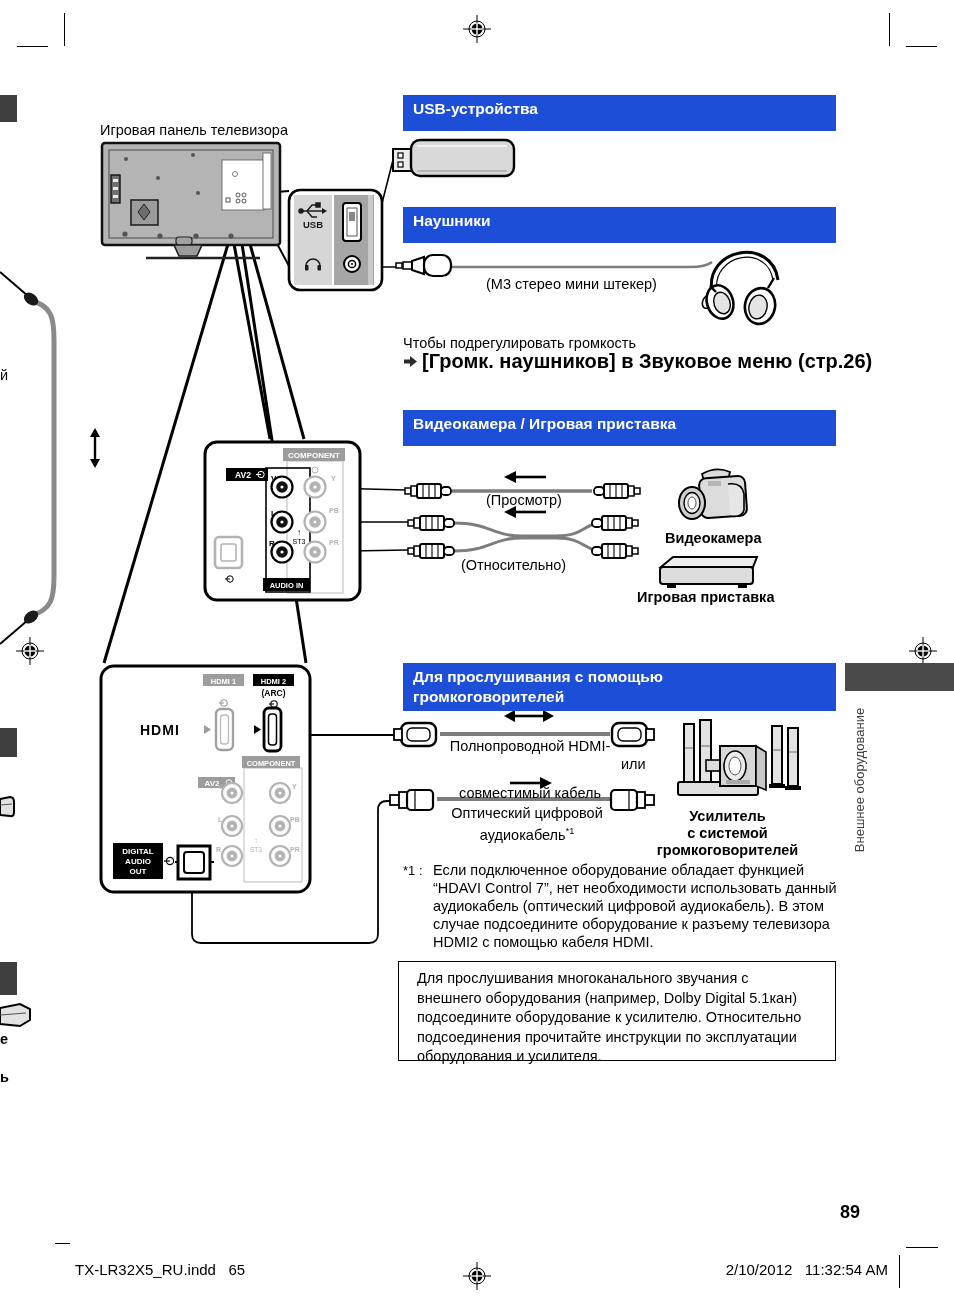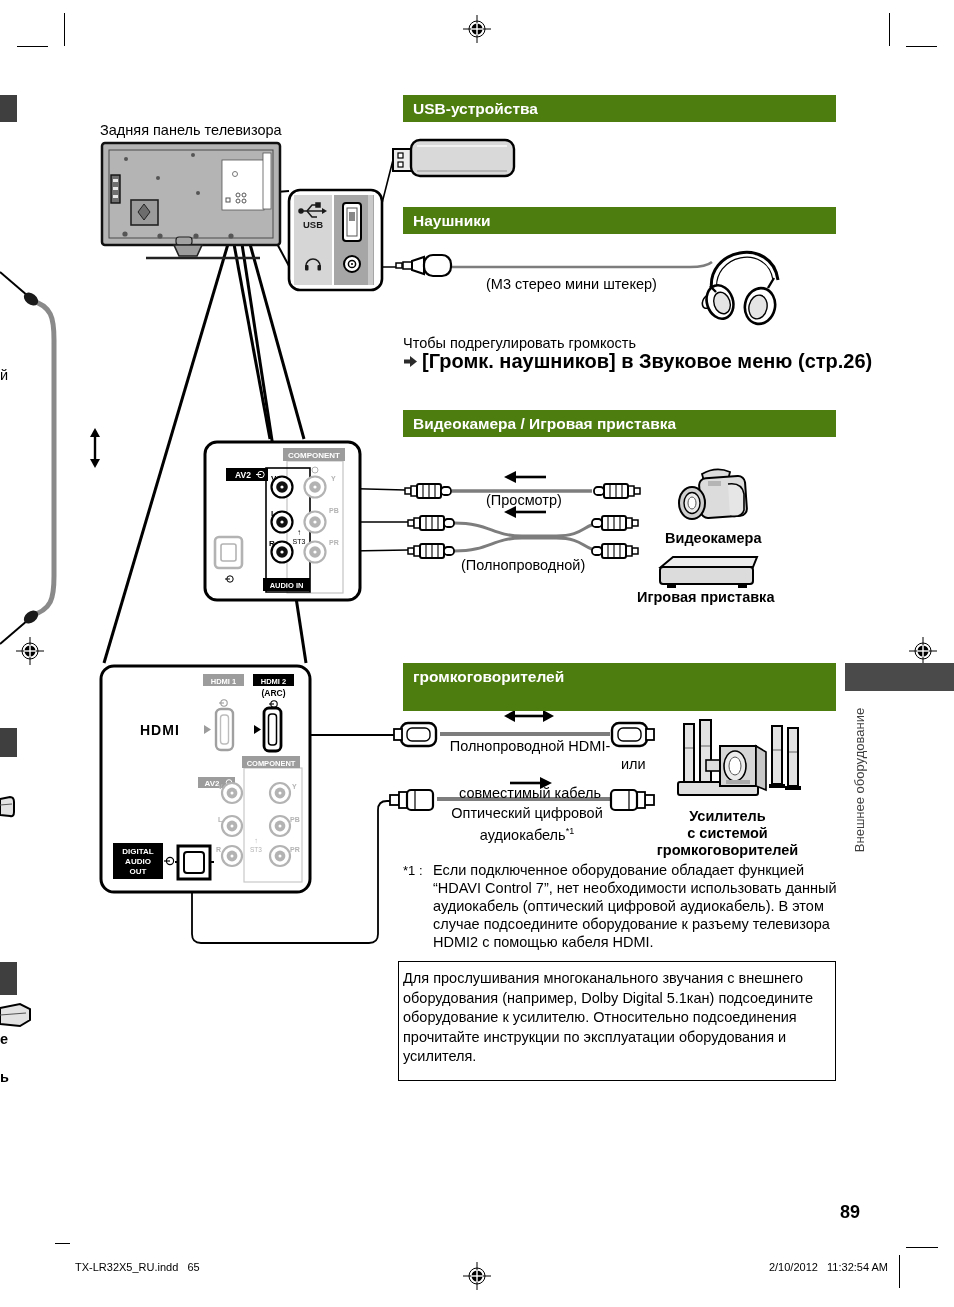--- a/index.html
+++ b/index.html
@@ -2,29 +2,29 @@
 <html><head>
 <meta charset="utf-8">
 <style>
   html,body{margin:0;padding:0;background:#e9e9e9;}
   #page{position:relative;width:954px;height:1307px;background:#ffffff;overflow:hidden;
         font-family:"Liberation Sans",sans-serif;color:#000;}
   .abs{position:absolute;}
   .txt{font-size:14.5px;line-height:18px;color:#000;}
   .bold{font-weight:bold;}
   .center{text-align:center;}
-  .bar{position:absolute;left:403px;width:433px;background:#4d7c0f;color:#fff;
-       font-weight:bold;font-size:15.5px;line-height:20px;padding:4px 0 3px 10px;
+  .bar{position:absolute;left:403px;width:433px;background:#1d4ed8;color:#fff;
+       font-weight:bold;font-size:15.5px;line-height:20px;padding:4px 0 12px 10px;
        box-sizing:border-box;}
   .croph{position:absolute;height:1px;background:#000;}
   .cropv{position:absolute;width:1px;background:#000;}
   .bleedsq{position:absolute;left:0;width:17px;background:#3f3f3f;}
   svg{display:block;}
   sup{font-size:9px;}
-  .footer{font-size:11px;white-space:pre;color:#000;}
+  .footer{font-size:15px;white-space:pre;color:#000;}
 </style>
 </head>
 <body>
 
 <div id="page">
 
   <div class="croph" style="left:17px;top:46px;width:31px;"></div>
   <div class="cropv" style="left:64px;top:13px;height:33px;"></div>
   <div class="croph" style="left:906px;top:46px;width:31px;"></div>
   <div class="cropv" style="left:889px;top:13px;height:33px;"></div>
@@ -135,21 +135,21 @@
       <line x1="513" y1="716" x2="545" y2="716" stroke="#000" stroke-width="2.6"></line>
       <polygon points="504,716 515,710 515,722" fill="#000"></polygon>
       <polygon points="554,716 543,710 543,722" fill="#000"></polygon>
     </g>
     <g>
       <line x1="510" y1="783" x2="542" y2="783" stroke="#000" stroke-width="2.6"></line>
       <polygon points="552,783 540,777 540,789" fill="#000"></polygon>
     </g>
   </svg>
 
-  <div class="abs txt" style="left:100px;top:121px;">Задняя панель телевизора</div>
+  <div class="abs txt" style="left:100px;top:121px;">Игровая панель телевизора</div>
   <svg class="abs" style="left:98px;top:138px;" width="196" height="125">
     <rect x="4" y="5" width="178" height="102" rx="3" fill="#b4b4b4" stroke="#111" stroke-width="2.5"></rect>
     <rect x="11" y="12" width="164" height="88" fill="none" stroke="#4a4a4a" stroke-width="1"></rect>
     <rect x="124" y="22" width="42" height="50" fill="#fff" stroke="#555" stroke-width="0.8"></rect>
     <rect x="165" y="15" width="8" height="56" fill="#fff" stroke="#555" stroke-width="0.8"></rect>
     <circle cx="137" cy="36" r="2.5" fill="none" stroke="#777" stroke-width="1"></circle>
     <rect x="128" y="60" width="4" height="4" fill="none" stroke="#555" stroke-width="1"></rect>
     <circle cx="140" cy="57" r="2" fill="none" stroke="#555" stroke-width="1"></circle>
     <circle cx="146" cy="57" r="2" fill="none" stroke="#555" stroke-width="1"></circle>
     <circle cx="140" cy="63" r="2" fill="none" stroke="#555" stroke-width="1"></circle>
@@ -203,20 +203,21 @@
   <div class="bar" style="top:95px;">
     <span>USB-устройства</span>
   </div>
   <div class="bar" style="top:207px;">
     <span>Наушники</span>
   </div>
   <div class="bar" style="top:410px;">
     <span>Видеокамера / Игровая приставка</span>
   </div>
   <div class="bar" style="top:663px;height:48px;">
+    <div>Для прослушивания с помощью</div>
     <div>громкоговорителей</div>
   </div>
   <div class="abs" style="left:845px;top:663px;width:109px;height:28px;background:#4a4a4a;"></div>
   <div class="abs" style="left:859px;top:780px;transform:translate(-50%,-50%) rotate(-90deg);white-space:nowrap;font-size:13px;color:#3f3f3f;">Внешнее оборудование</div>
 
   <svg class="abs" style="left:390px;top:134px;" width="130" height="48">
     <rect x="3" y="15" width="20" height="22" fill="#ececec" stroke="#000" stroke-width="2"></rect>
     <rect x="8" y="19" width="5" height="5" fill="#fff" stroke="#000" stroke-width="1.2"></rect>
     <rect x="8" y="28" width="5" height="5" fill="#fff" stroke="#000" stroke-width="1.2"></rect>
     <rect x="21" y="6" width="103" height="36" rx="9" fill="#d9d9d9" stroke="#000" stroke-width="2.4"></rect>
@@ -347,21 +348,21 @@
     <rect x="2" y="8" width="6" height="6" fill="#fff" stroke="#000" stroke-width="1.5"></rect>
     <rect x="8" y="6" width="6" height="10" fill="#fff" stroke="#000" stroke-width="1.5"></rect>
     <rect x="14" y="4" width="24" height="14" rx="2" fill="#fff" stroke="#000" stroke-width="2"></rect>
     <line x1="20" y1="5" x2="20" y2="17" stroke="#000" stroke-width="1.1"></line>
     <line x1="26" y1="5" x2="26" y2="17" stroke="#000" stroke-width="1.1"></line>
     <line x1="32" y1="5" x2="32" y2="17" stroke="#000" stroke-width="1.1"></line>
     <rect x="38" y="7" width="10" height="8" rx="3.5" fill="#fff" stroke="#000" stroke-width="1.8"></rect>
   </svg>
 
   <div class="abs txt" style="left:486px;top:491px;">(Просмотр)</div>
-  <div class="abs txt" style="left:461px;top:556px;">(Полнопроводной)</div>
+  <div class="abs txt" style="left:461px;top:556px;">(Относительно)</div>
 
   <svg class="abs" style="left:672px;top:464px;" width="82" height="70">
     <path d="M30,10 Q44,2 58,8 L56,16 L32,17 Z" fill="#dcdcdc" stroke="#000" stroke-width="1.8"></path>
     <rect x="28" y="13" width="46" height="40" rx="7" transform="rotate(-4 51 33)" fill="#dcdcdc" stroke="#000" stroke-width="2"></rect>
     <ellipse cx="20" cy="39" rx="13" ry="16" fill="#cfcfcf" stroke="#000" stroke-width="2"></ellipse>
     <ellipse cx="20" cy="39" rx="8" ry="10.5" fill="#ececec" stroke="#000" stroke-width="1.4"></ellipse>
     <ellipse cx="20" cy="39" rx="4" ry="6" fill="#fff" stroke="#555" stroke-width="1"></ellipse>
     <rect x="36" y="17" width="13" height="5" fill="#b5b5b5"></rect>
     <path d="M56,20 Q70,18 72,30 L72,46 Q70,54 58,52" fill="#e6e6e6" stroke="#000" stroke-width="1.6"></path>
   </svg>
@@ -494,21 +495,21 @@
   </svg>
   <div class="abs txt bold center" style="left:645px;top:807px;width:165px;">Усилитель</div>
   <div class="abs txt bold center" style="left:645px;top:824px;width:165px;">с системой</div>
   <div class="abs txt bold center" style="left:645px;top:841px;width:165px;">громкоговорителей</div>
 
   <div class="abs" style="left:403px;top:861px;width:438px;display:flex;">
     <div class="txt" style="width:30px;flex:none;font-size:13px;padding-top:1px;">*1 :</div>
     <div class="txt" style="flex:1;line-height:18px;">Если подключенное оборудование обладает функцией “HDAVI Control 7”, нет необходимости использовать данный аудиокабель (оптический цифровой аудиокабель). В этом случае подсоедините оборудование к разъему телевизора HDMI2 с помощью кабеля HDMI.</div>
   </div>
 
-  <div class="abs" style="left:398px;top:961px;width:438px;height:120px;border:1.5px solid #000;box-sizing:border-box;padding:7px 4px;">
+  <div class="abs" style="left:398px;top:961px;width:438px;height:100px;border:1.5px solid #000;box-sizing:border-box;padding:7px 18px;">
     <div class="txt" style="line-height:19.5px;">Для прослушивания многоканального звучания с внешнего оборудования (например, Dolby Digital 5.1кан) подсоедините оборудование к усилителю. Относительно подсоединения прочитайте инструкции по эксплуатации оборудования и усилителя.</div>
   </div>
 
   <div class="abs bold" style="left:840px;top:1202px;font-size:18px;">89</div>
   <div class="abs footer" style="left:75px;top:1261px;">TX-LR32X5_RU.indd   65</div>
   <div class="abs footer" style="left:700px;top:1261px;width:188px;text-align:right;">2/10/2012   11:32:54 AM</div>
 
 </div>
 
 </body></html>

